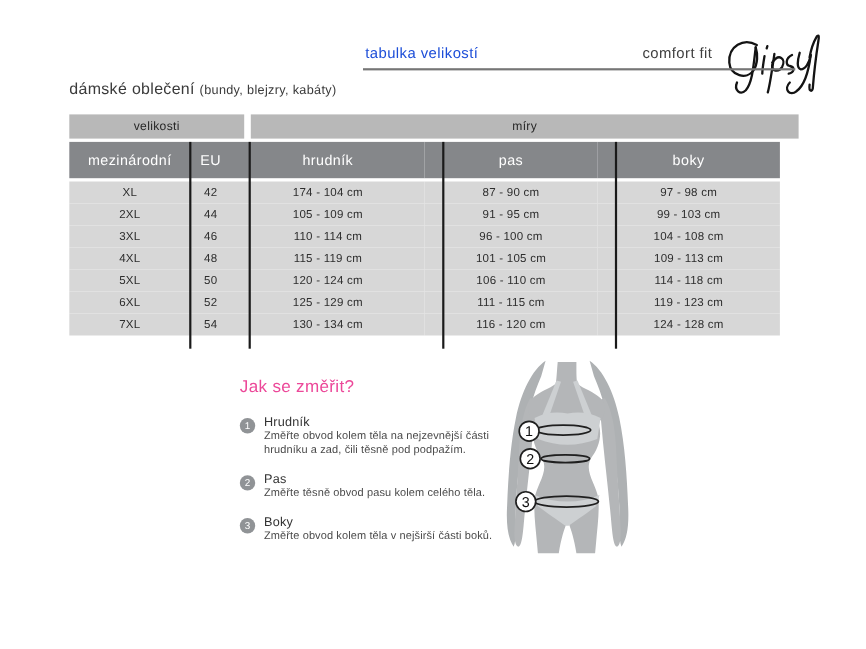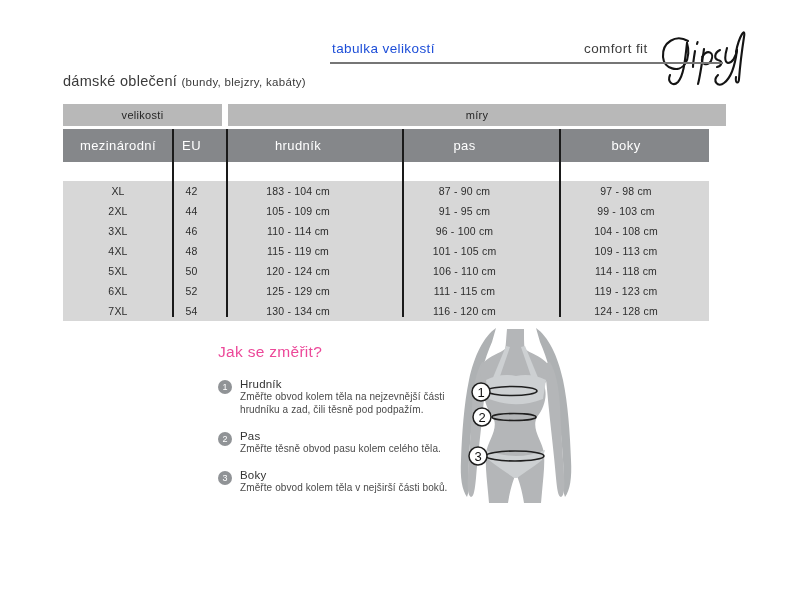--- a/index.html
+++ b/index.html
@@ -15,21 +15,21 @@
   .logo      { position:absolute; left:654px; top:20px; width:96px; height:68px; }
   
   .section-title { position:absolute; left:63px; top:73px; font-size:14.5px; color:#3a3a3a; letter-spacing:0.3px; }
   .section-title .sub { font-size:11.5px; color:#3a3a3a;margin-top:16px; }
   
   .size-table { position:absolute; left:63px; top:104px; width:663px; }
   .grow { display:flex; height:22px; margin-bottom:3px; }
   .gcell { background:#b8b8b8; color:#262626; font-size:11px; display:flex; align-items:center; justify-content:center; letter-spacing:0.3px; }
   .gcell.sizes { width:159px; margin-right:6px; }
   .gcell.measures { flex:1; }
-  .hrow { display:flex; height:33px; margin-bottom:19px; }
+  .hrow { display:flex; height:33px; margin-bottom:3px; }
   .hrow .cell { background:#85878a; color:#ffffff; font-size:13px; letter-spacing:0.4px; display:flex; align-items:center; justify-content:center; }
   .trow { display:flex; height:20px; margin-bottom:0; }
   .trow .cell { background:#d7d7d7; color:#2d2d2d; font-size:10.5px; display:flex; align-items:center; justify-content:center; letter-spacing:0.2px; }
   .cell:nth-child(1){ width:110px; }
   .cell:nth-child(2){ width:37px; }
   .cell:nth-child(3){ width:176px; }
   .cell:nth-child(4){ width:157px; }
   .cell:nth-child(5){ width:166px; }
   .vline { position:absolute; top:25px; width:2px; height:188px; background:#1a1a1a; }
   .vline.v1{ left:109px; } .vline.v2{ left:163px; } .vline.v3{ left:339px; } .vline.v4{ left:496px; }
@@ -84,21 +84,21 @@
         <div class="cell">mezinárodní</div>
         <div class="cell">EU</div>
         <div class="cell">hrudník</div>
         <div class="cell">pas</div>
         <div class="cell">boky</div>
       </div>
     <div>
         <div class="trow">
           <div class="cell">XL</div>
           <div class="cell">42</div>
-          <div class="cell">183 - 104 cm</div>
+          <div class="cell">174 - 104 cm</div>
           <div class="cell">87 - 90 cm</div>
           <div class="cell">97 - 98 cm</div>
         </div>
         <div class="trow">
           <div class="cell">2XL</div>
           <div class="cell">44</div>
           <div class="cell">105 - 109 cm</div>
           <div class="cell">91 - 95 cm</div>
           <div class="cell">99 - 103 cm</div>
         </div>

